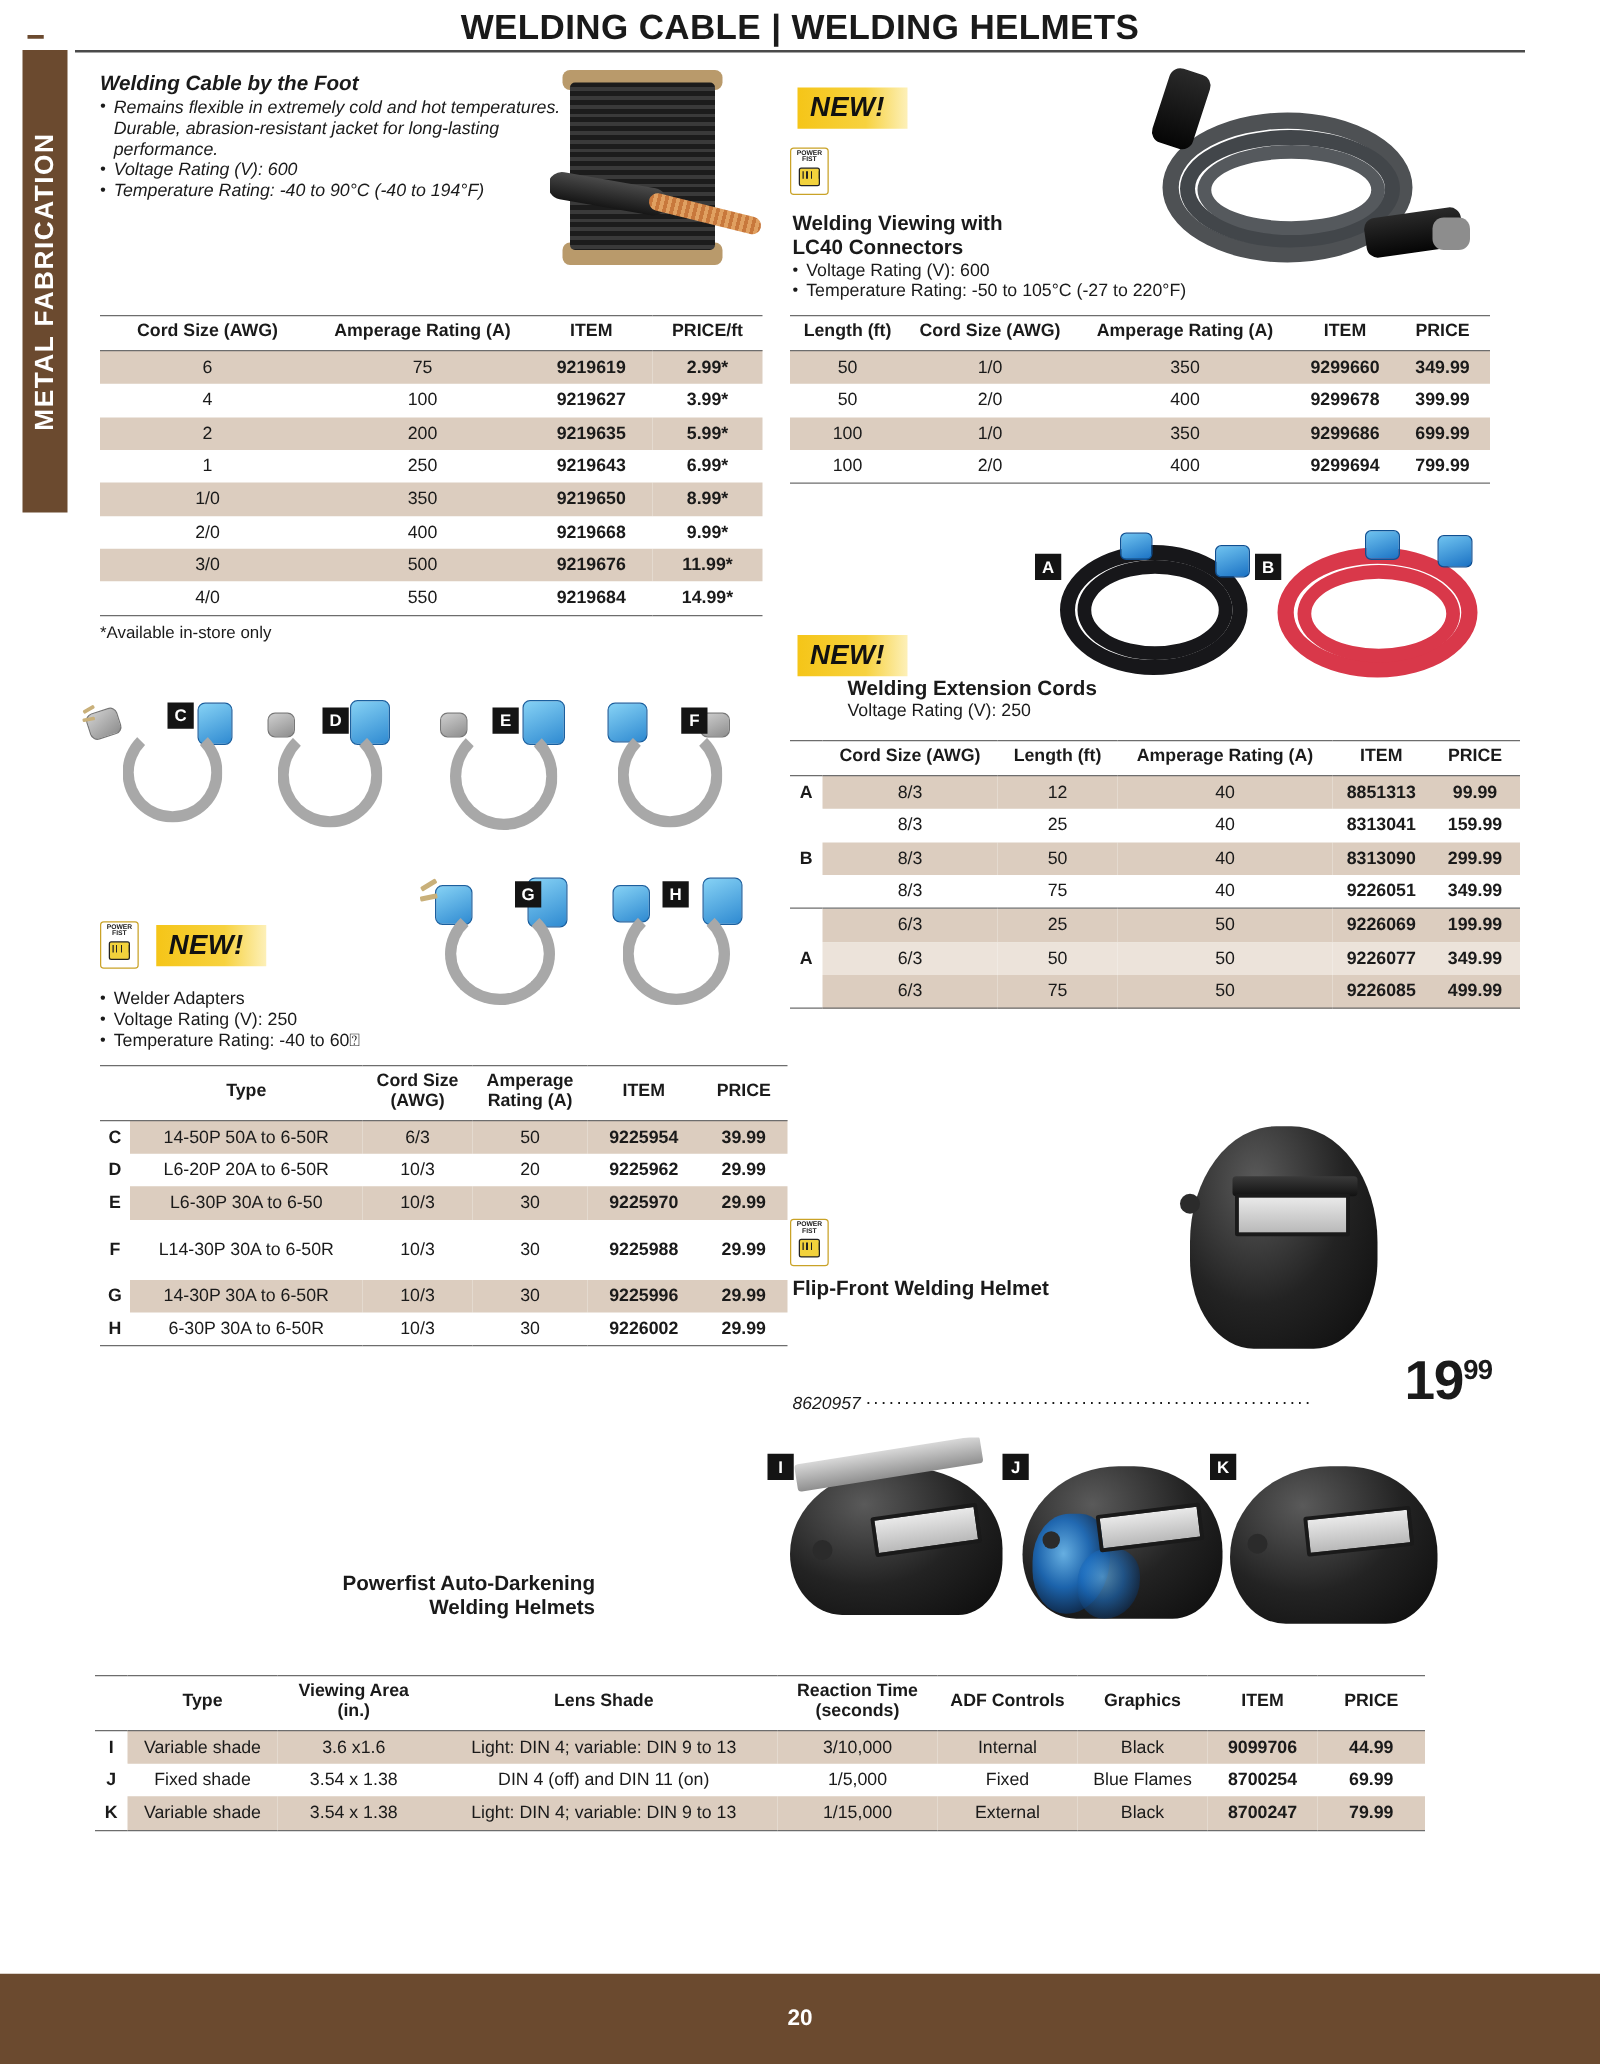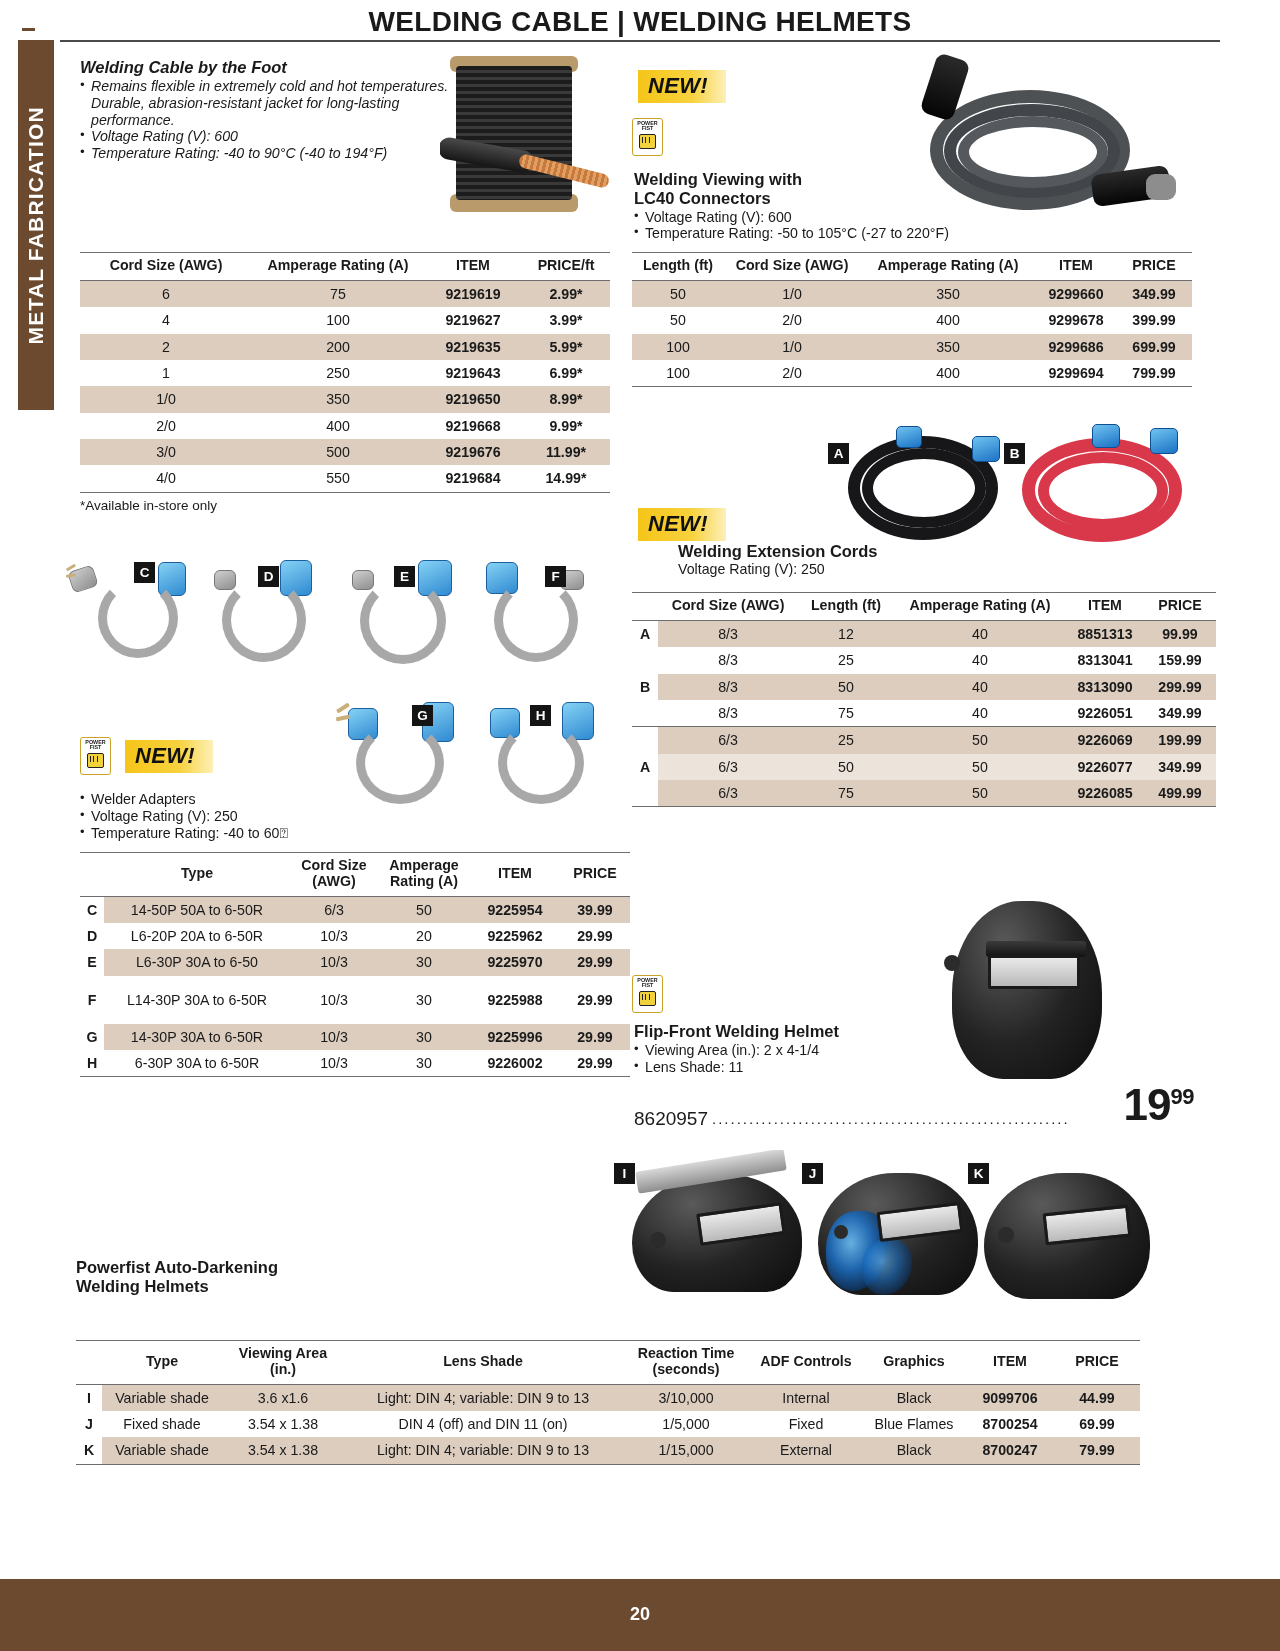--- a/index.html
+++ b/index.html
@@ -133,21 +133,21 @@
   .chip {
     position: absolute;
     width: 21px; height: 21px; background: #141414; color: #fff;
     font-size: 13.5px; font-weight: bold;
     display: flex; align-items: center; justify-content: center;
   }
 
   
   .bigprice { font-size: 44px; font-weight: bold; letter-spacing: -1px; }
   .bigprice sup { font-size: 22px; vertical-align: super; letter-spacing: -0.5px; }
-  .itemline { font-size: 19px; }
+  .itemline { font-size: 14px; font-style: italic; }
   .dots {
     display: inline-block; overflow: hidden; white-space: nowrap;
     letter-spacing: 2px; font-size: 15px;
   }
 
   
   .img { position: absolute; overflow: hidden; }
 
   
   .spool-flange {
@@ -598,24 +598,20 @@
   <div class="helmet-lens" style="left:58px; top:60px; width:92px; height:34px;"></div>
   <div class="helmet-knob" style="left:14px; top:60px; width:16px; height:16px;"></div>
 </div>
 
 <div class="pfbadge" style="position:absolute; left:632px; top:975px;">
   <div class="pf-top">POWER FIST</div>
   <div class="pf-fist"></div>
 </div>
 <div class="blk" style="left:634px; top:1022px; width:330px;">
   <h2 class="prod">Flip-Front Welding Helmet</h2>
-  <ul class="specs">
-    <li>Viewing Area (in.): 2 x 4-1/4</li>
-    <li>Lens Shade: 11</li>
-  </ul>
 </div>
 <div class="blk" style="left:634px; top:1080px; width:560px; display:flex; align-items:flex-end;">
   <span class="itemline">8620957</span>
   <span class="dots" style="flex:1; margin:0 6px 3px 4px;">..........................................................</span>
   <span class="bigprice"><span>19</span><sup>99</sup></span>
 </div>
 
 <div class="img" style="left:612px; top:1150px; width:220px; height:145px;">
   <div class="helmet" style="left:20px; top:24px; width:170px; height:118px; border-radius:52% 48% 22% 26% / 62% 58% 40% 44%;"></div>
   <div class="helmet-flip" style="left:24px; top:10px; width:150px; height:22px; transform:rotate(-9deg); background:linear-gradient(180deg,#d8d8d8,#8f8f8f);"></div>
@@ -633,21 +629,21 @@
 </div>
 <div class="chip" style="left:802px; top:1163px;">J</div>
 
 <div class="img" style="left:966px; top:1155px; width:210px; height:148px;">
   <div class="helmet" style="left:18px; top:18px; width:166px; height:126px; border-radius:50% 46% 26% 28% / 60% 58% 42% 44%;"></div>
   <div class="helmet-lens" style="left:78px; top:54px; width:86px; height:32px; transform:rotate(-6deg);"></div>
   <div class="helmet-knob" style="left:32px; top:72px; width:16px; height:16px;"></div>
 </div>
 <div class="chip" style="left:968px; top:1163px;">K</div>
 
-<div class="blk" style="left:76px; top:1258px; width:400px;">
+<div class="blk" style="left:76px; top:1258px; width:400px;text-align:right;">
   <h2 class="prod">Powerfist Auto-Darkening</h2>
   <h2 class="prod">Welding Helmets</h2>
 </div>
 
 <div class="blk" style="left:76px; top:1340px;">
   <table class="cat">
     <thead>
       <tr>
         <th class="keyh" style="width:26px"></th>
         <th style="width:120px">Type</th>

